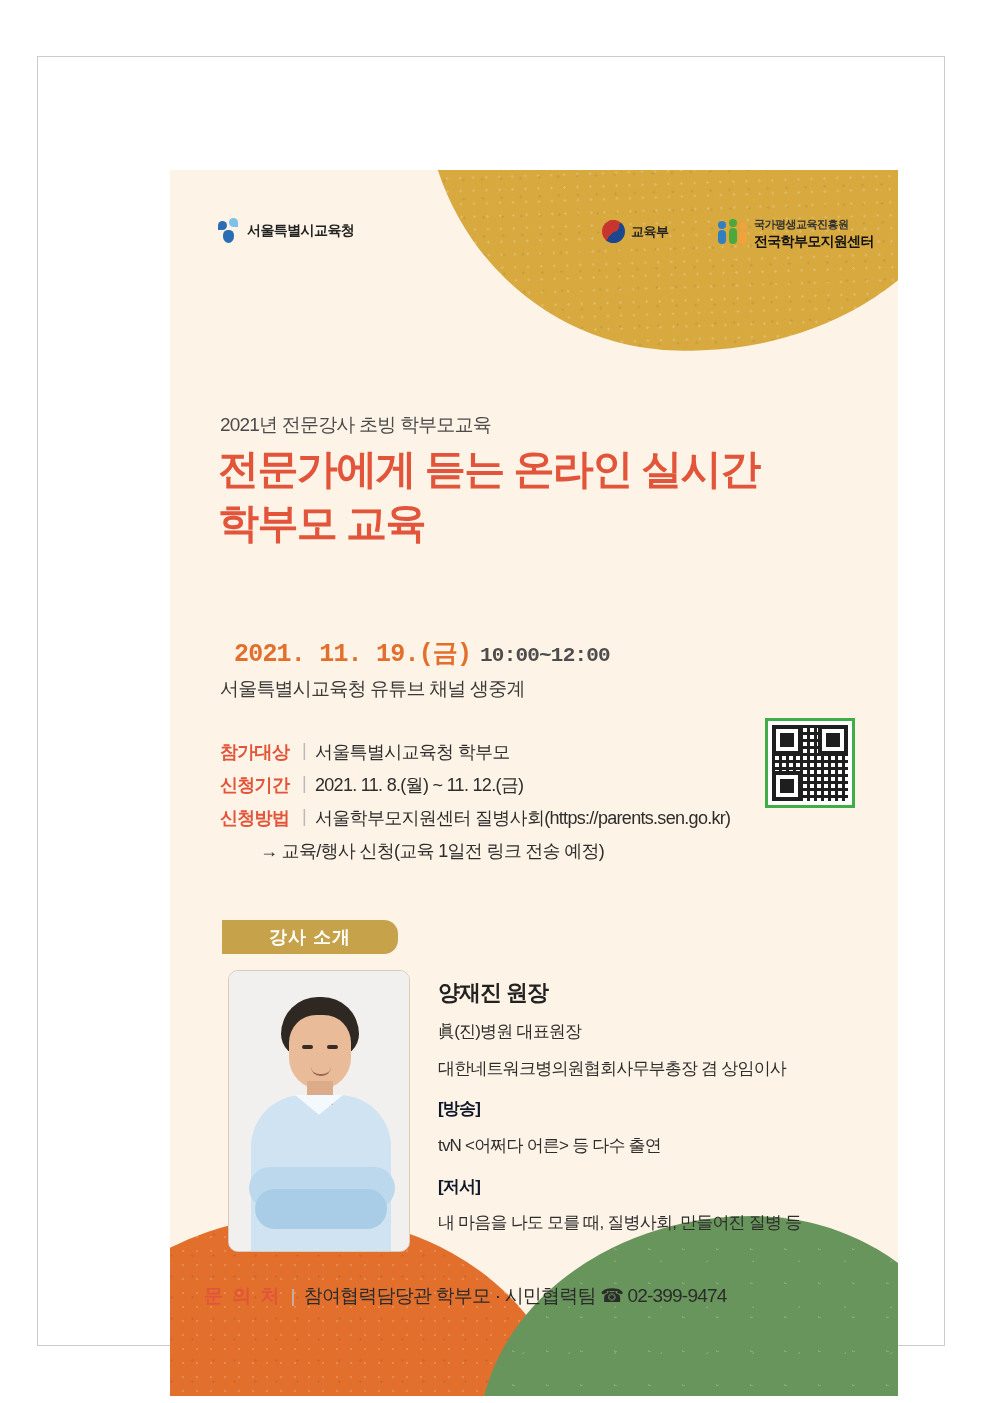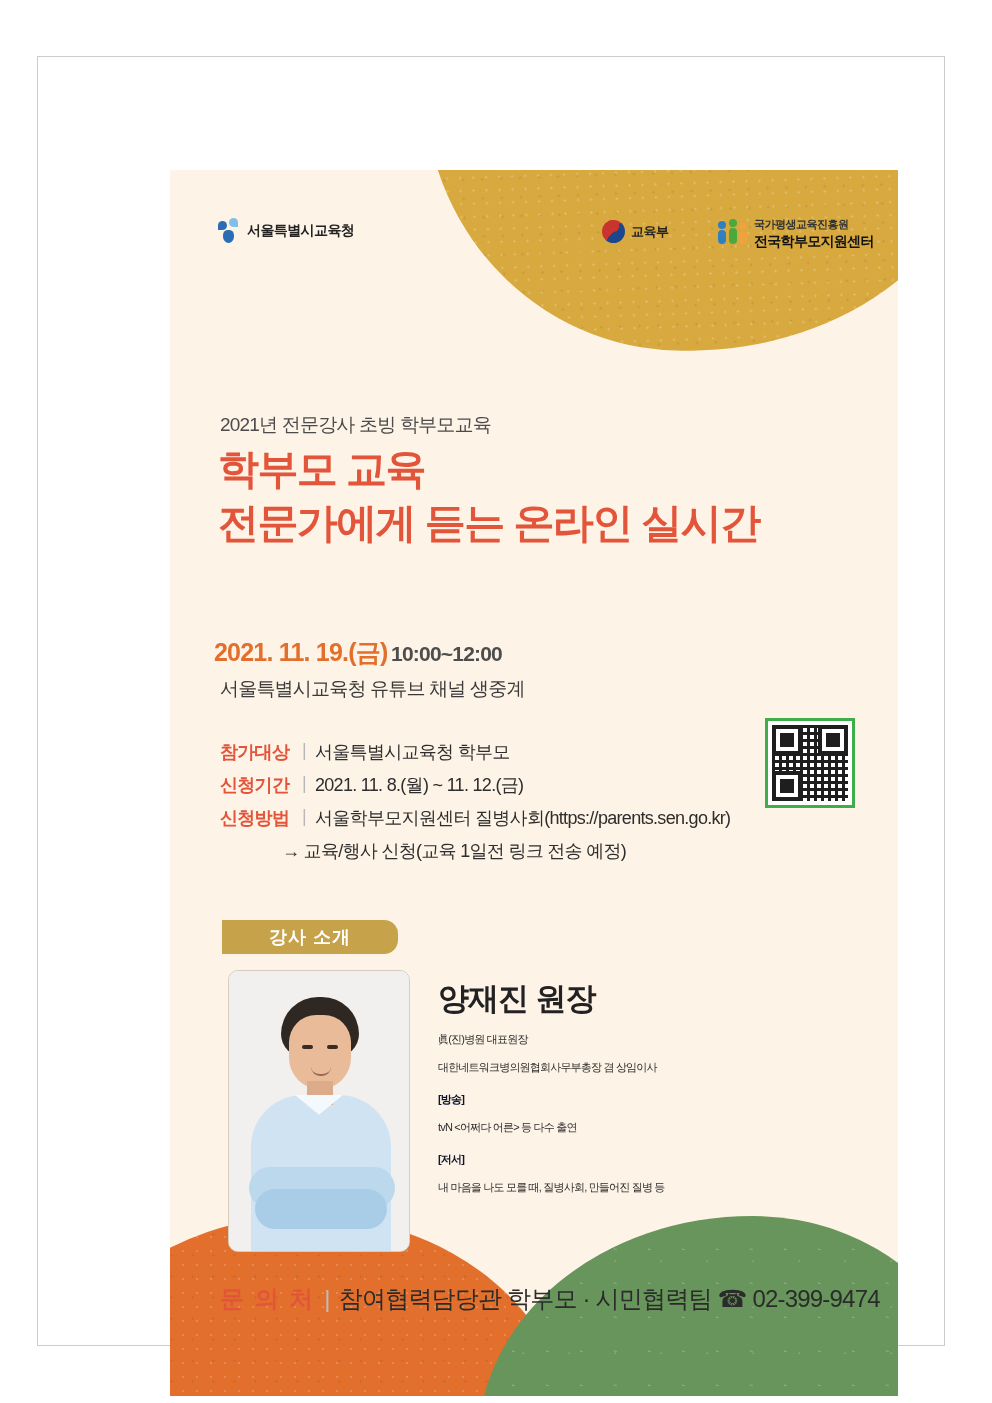--- a/index.html
+++ b/index.html
@@ -117,31 +117,31 @@
   .eyebrow{position:absolute;top:242px;left:50px;font-size:19px;color:#4b4b4b;letter-spacing:-.8px;}
   .title{
     position:absolute;top:272px;left:48px;
     font-size:41px;font-weight:bold;color:#e2553a;
     letter-spacing:-1.6px;line-height:1.32;
   }
   .subject{
     position:absolute;top:424px;left:50px;
     font-size:25px;font-weight:bold;color:#2e2e2e;letter-spacing:-1.2px;
   }
-  .datetime{position:absolute;top:466px;left:44px;letter-spacing:-.8px;}
+  .datetime{position:absolute;top:466px;left:64px;letter-spacing:-.8px;font-family:Liberation Mono, monospace;}
   .datetime .d{font-size:25px;font-weight:bold;color:#e2702c;}
   .datetime .t{font-size:21px;font-weight:bold;color:#4d4d4d;}
   .channel{position:absolute;top:506px;left:50px;font-size:19px;color:#3a3a3a;letter-spacing:-.8px;}
 
   .info{position:absolute;top:570px;left:50px;width:600px;}
   .info-row{display:flex;align-items:flex-start;margin-bottom:9px;font-size:18px;letter-spacing:-.7px;}
   .info-row .k{color:#e2553a;font-weight:bold;white-space:nowrap;width:80px;}
   .info-row .sep{color:#b9b9b9;margin:0 9px 0 2px;}
   .info-row .v{color:#2d2d2d;}
-  .info-sub{font-size:18px;color:#2d2d2d;letter-spacing:-.7px;margin-left:62px;margin-top:2px;}
+  .info-sub{font-size:18px;color:#2d2d2d;letter-spacing:-.7px;margin-left:40px;margin-top:2px;}
 
   
   .qr{
     position:absolute;right:43px;top:548px;
     width:90px;height:90px;background:#ffffff;
     border:3px solid #3fae4a;box-sizing:border-box;padding:4px;
   }
   .qr .cells{
     width:100%;height:100%;
     background-color:#fff;
@@ -178,27 +178,27 @@
   .photo .shirt{position:absolute;left:22px;top:124px;width:140px;height:160px;background:#cfe3f2;border-radius:52px 52px 0 0;}
   .photo .collar{position:absolute;left:66px;top:124px;width:48px;height:32px;background:#f4f9fd;
       clip-path:polygon(0 0,100% 0,50% 62%);}
   .photo .arm-l{position:absolute;left:20px;top:196px;width:146px;height:42px;background:#bcd8ec;border-radius:22px;}
   .photo .arm-r{position:absolute;left:26px;top:218px;width:132px;height:40px;background:#a9cde6;border-radius:20px;}
   .photo .eye-l{position:absolute;left:73px;top:74px;width:11px;height:4px;background:#3a2c24;border-radius:3px;}
   .photo .eye-r{position:absolute;left:98px;top:74px;width:11px;height:4px;background:#3a2c24;border-radius:3px;}
   .photo .smile{position:absolute;left:82px;top:96px;width:20px;height:7px;border-bottom:2px solid #9c6a50;border-radius:0 0 12px 12px;}
 
   .speaker{position:absolute;left:268px;top:808px;width:400px;}
-  .speaker .name{font-size:31px;font-weight:bold;color:#222;letter-spacing:-1px;margin-bottom:1px;}
-  .speaker p{margin:12px 0 3px 0;font-size:11px;color:#2d2d2d;letter-spacing:-.8px;line-height:1.45;}
+  .speaker .name{font-size:22px;font-weight:bold;color:#222;letter-spacing:-1px;margin-bottom:1px;}
+  .speaker p{margin:12px 0 3px 0;font-size:17px;color:#2d2d2d;letter-spacing:-.8px;line-height:1.45;}
   .speaker .head{margin-top:16px;font-weight:bold;color:#0f172a;}
 
   .contact{
-    position:absolute;left:50px;top:1113px;
-    font-size:24px;letter-spacing:-.8px;display:flex;align-items:center;
+    position:absolute;left:34px;top:1113px;
+    font-size:19px;letter-spacing:-.8px;display:flex;align-items:center;
   }
   .contact .k{color:#e2553a;font-weight:bold;letter-spacing:2px;}
   .contact .sep{color:#bdbdbd;margin:0 9px;}
   .contact .v{color:#2b2b2b;}
 </style>
 </head>
 <body>
 
 <div class="page-frame">
   <div class="poster">
@@ -233,22 +233,22 @@
         </span>
         <span class="nile-txt">
           <span class="l1">국가평생교육진흥원</span><br>
           <span class="l2">전국학부모지원센터</span>
         </span>
       </div>
     </div>
 
     <div class="eyebrow">2021년 전문강사 초빙 학부모교육</div>
     <div class="title">
+      <div>전문가에게 듣는 온라인 실시간</div>
       <div>학부모 교육</div>
-      <div>전문가에게 듣는 온라인 실시간</div>
     </div>
 
     <div class="datetime">
       <span class="d">2021. 11. 19.(금)</span>
       <span class="t">10:00~12:00</span>
     </div>
     <div class="channel">서울특별시교육청 유튜브 채널 생중계</div>
 
     <div class="info">
       <div class="info-row">

